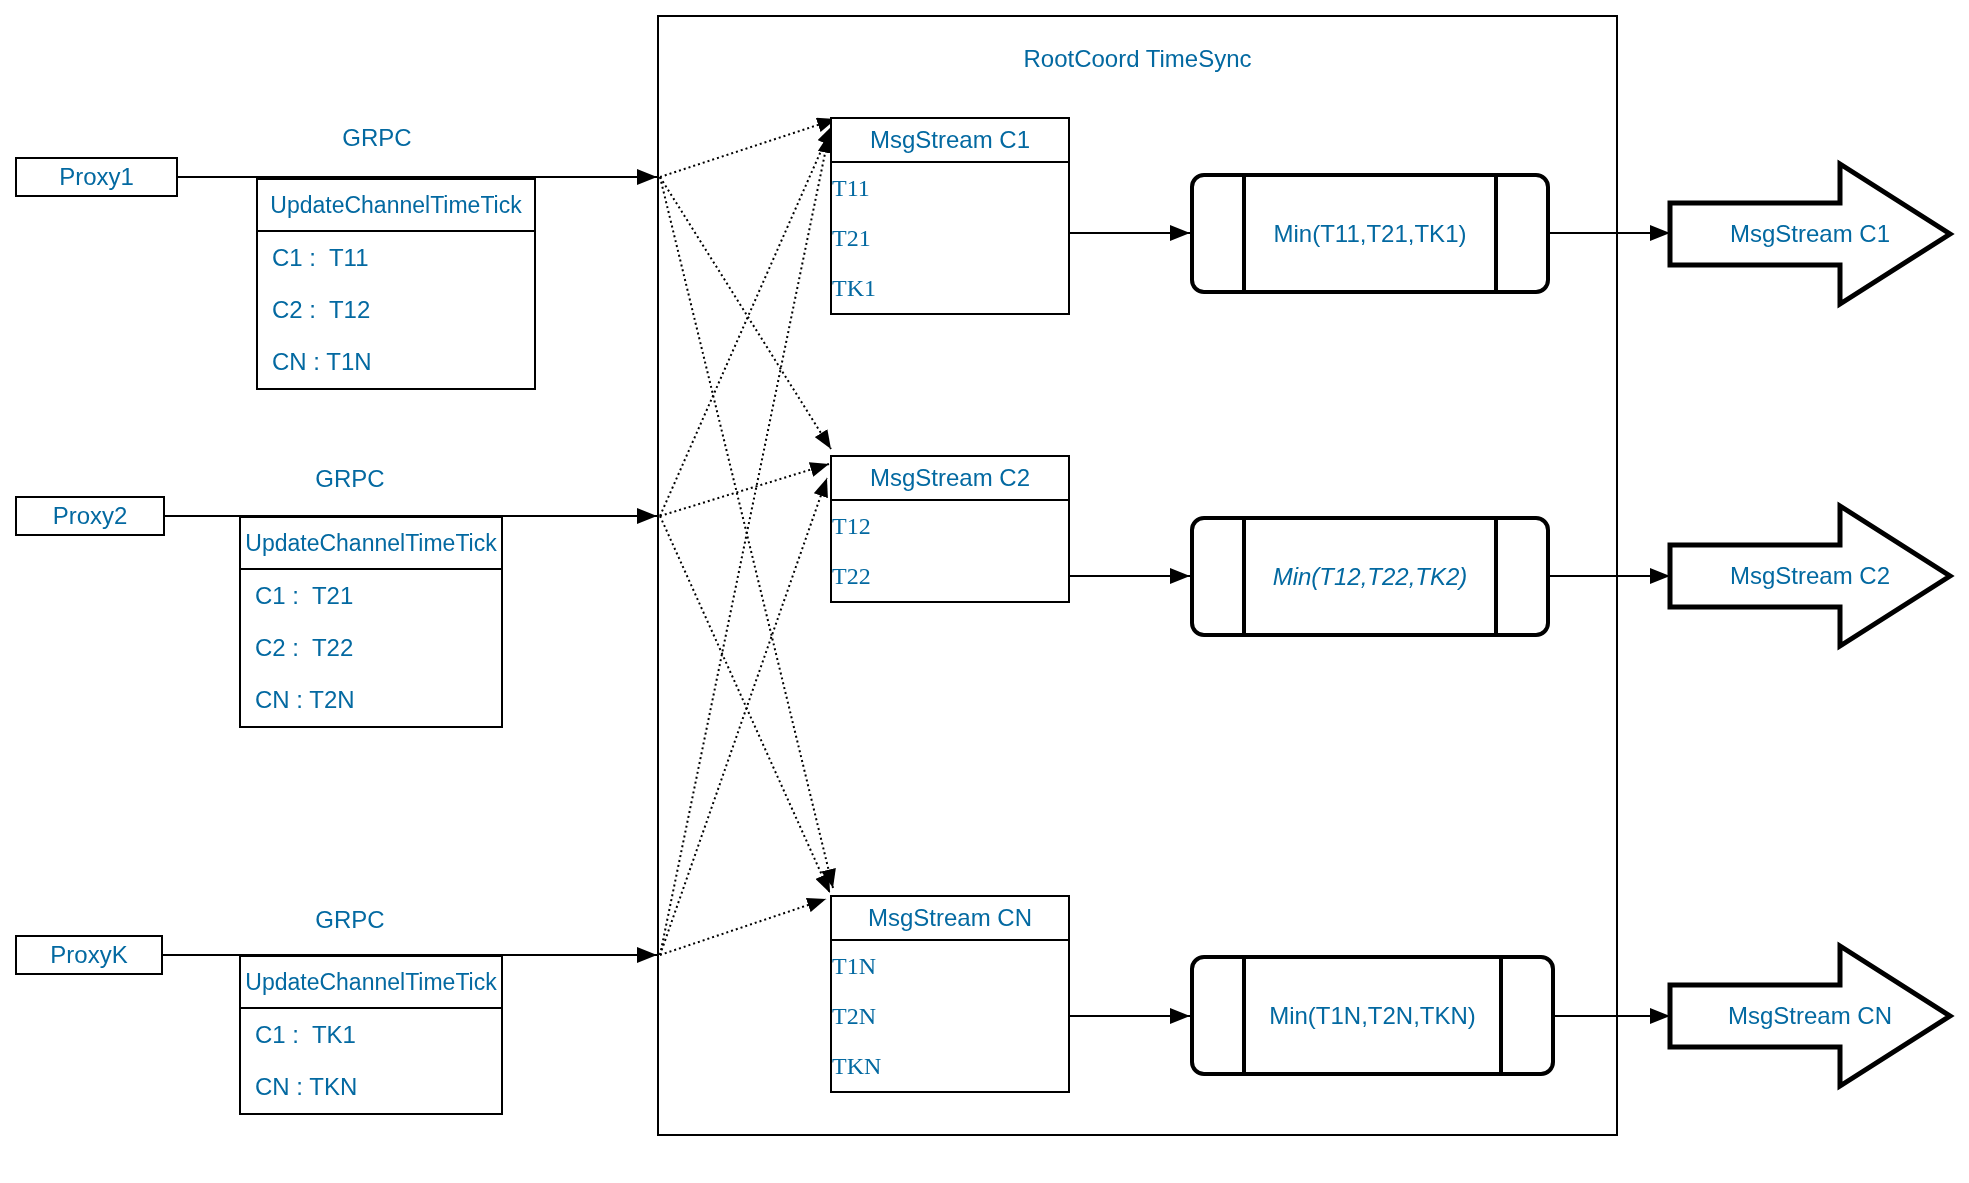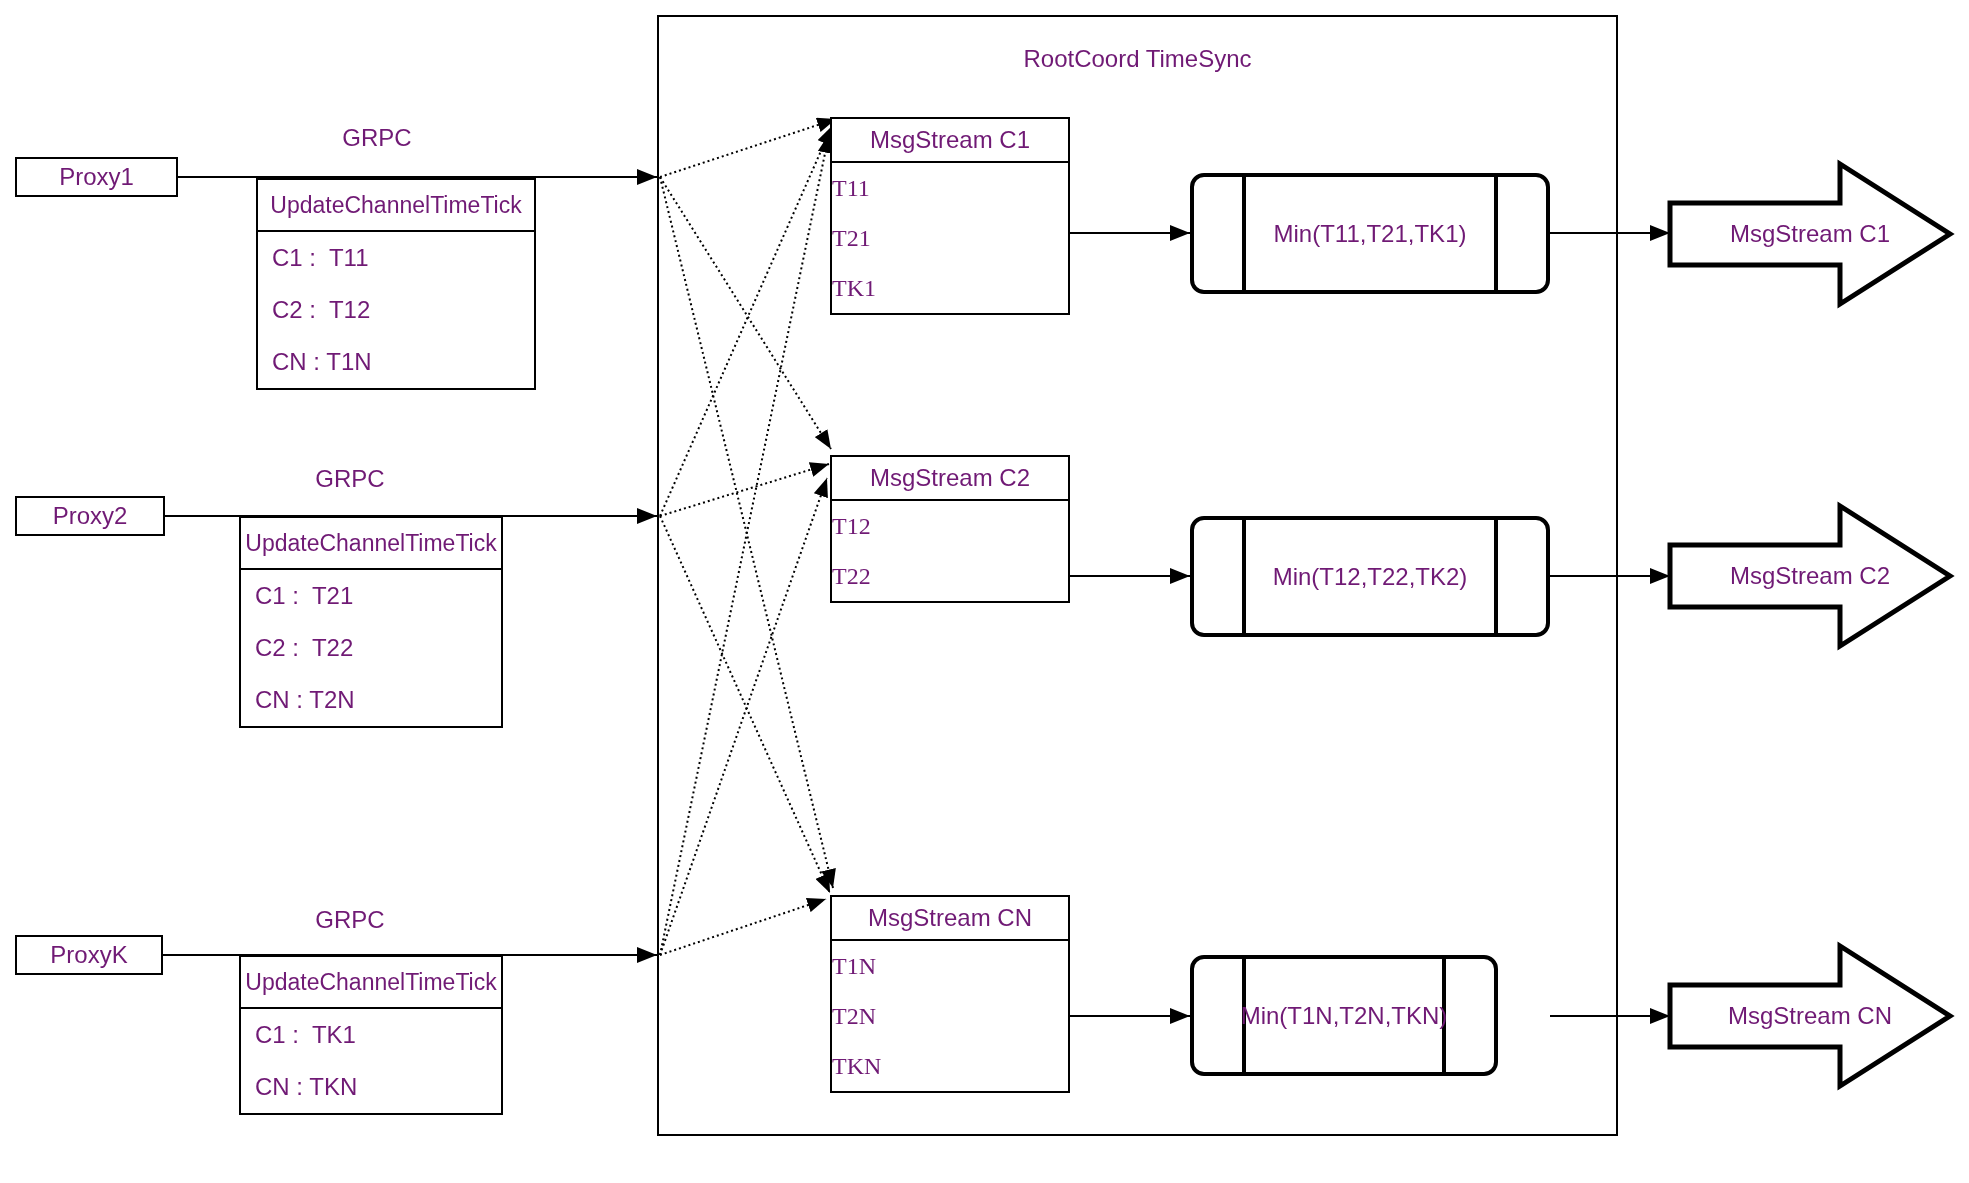--- a/index.html
+++ b/index.html
@@ -1,21 +1,21 @@
 <!DOCTYPE html>
 <html><head>
 <meta charset="utf-8">
 <style>
   html,body{margin:0;padding:0;background:#ffffff;}
   .canvas{
     position:relative;
     width:1969px;height:1183px;
     background:#ffffff;
     font-family:"Liberation Sans",sans-serif;
-    color:#701a75;
+    color:#0369a1;
     font-size:24px;
     overflow:hidden;
   }
   .abs{position:absolute;box-sizing:border-box;}
   .outlined{border:2px solid #000;background:#fff;}
   .flexc{display:flex;align-items:center;justify-content:center;}
   svg.wires{position:absolute;left:0;top:0;width:1969px;height:1183px;}
 
   
   .rootcoord{border:2px solid #000;background:transparent;}
@@ -131,21 +131,21 @@
     <div class="row">C2 :  T22</div>
     <div class="row">CN : T2N</div>
   </div>
 
   <div class="abs ms" style="left:830px;top:455px;width:240px;">
     <div class="hdr">MsgStream C2</div>
     <div class="row">T12</div>
     <div class="row">T22</div>
   </div>
 
-  <div class="abs minbox" style="left:1190px;top:516px;width:360px;height:121px;">
+  <div class="abs minbox" style="left:1190px;top:516px;width:360px;height:121px;font-style:italic;">
     <div class="divider" style="left:48px;"></div>
     <div class="divider" style="right:48px;"></div>
     <div class="lbl">Min(T12,T22,TK2)</div>
   </div>
 
   <div class="abs arrow-lbl" style="left:1670px;top:562px;">MsgStream C2</div>
 
   <div class="abs outlined proxy flexc" style="left:15px;top:935px;width:148px;">
     <span>ProxyK</span>
   </div>
@@ -157,21 +157,21 @@
     <div class="row">CN : TKN</div>
   </div>
 
   <div class="abs ms" style="left:830px;top:895px;width:240px;">
     <div class="hdr">MsgStream CN</div>
     <div class="row">T1N</div>
     <div class="row">T2N</div>
     <div class="row">TKN</div>
   </div>
 
-  <div class="abs minbox" style="left:1190px;top:955px;width:308px;height:121px;">
+  <div class="abs minbox" style="left:1190px;top:955px;width:365px;height:121px;">
     <div class="divider" style="left:48px;"></div>
     <div class="divider" style="right:48px;"></div>
     <div class="lbl">Min(T1N,T2N,TKN)</div>
   </div>
 
   <div class="abs arrow-lbl" style="left:1670px;top:1002px;">MsgStream CN</div>
 
 </div>
 
 </body></html>

